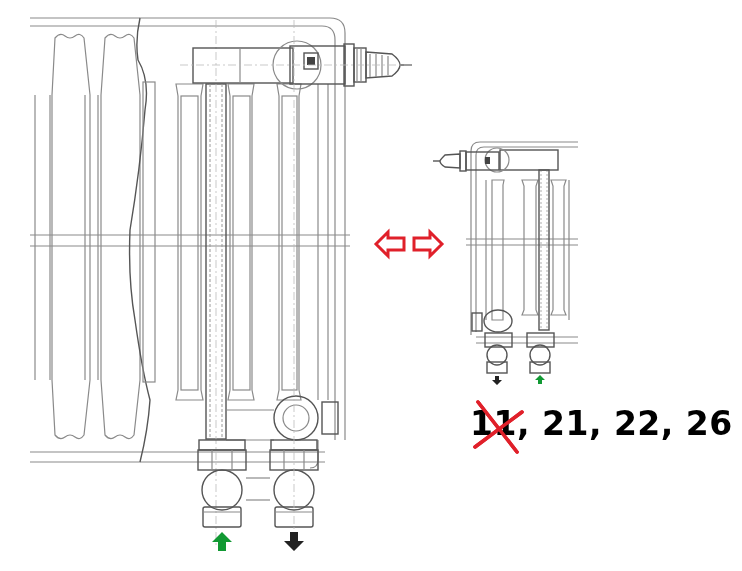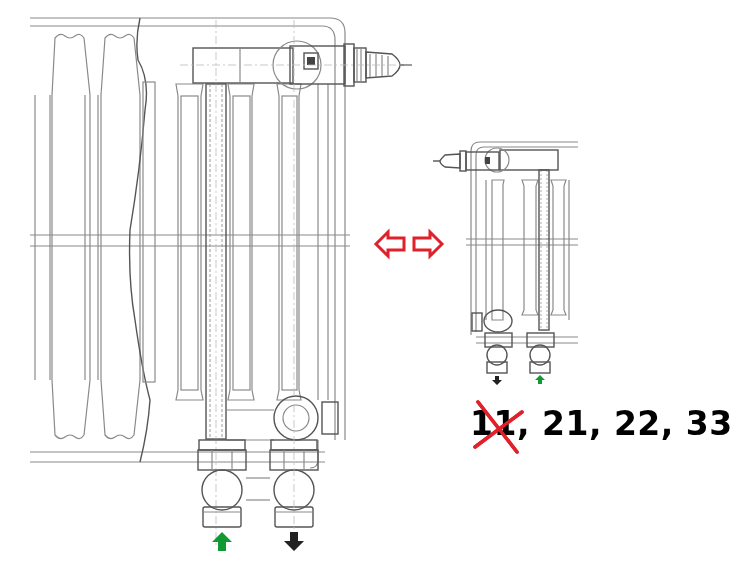--- a/index.html
+++ b/index.html
@@ -153,18 +153,18 @@
     <path d="M495 376 L499 376 L499 380 L502 380 L497 385 L492 380 L495 380 Z" fill="#222"></path>
     <path d="M540 375 L545 380 L542 380 L542 384 L538 384 L538 380 L535 380 Z" fill="#119933"></path>
   </g>
 
   <g>
     <line x1="478" y1="402" x2="517" y2="452" stroke="#e0202a" stroke-width="3.5" stroke-linecap="round"></line>
     <line x1="475" y1="447" x2="522" y2="412" stroke="#e0202a" stroke-width="3.5" stroke-linecap="round"></line>
   </g>
 </svg>
 
-<div class="label"><span>11</span><span>, 21, 22, 33</span></div>
+<div class="label"><span>11</span><span>, 21, 22, 26</span></div>
 
 <svg width="742" height="571" viewBox="0 0 742 571" style="pointer-events:none">
   <line x1="478" y1="402" x2="517" y2="452" stroke="#e0202a" stroke-width="3.5" stroke-linecap="round"></line>
   <line x1="475" y1="447" x2="522" y2="412" stroke="#e0202a" stroke-width="3.5" stroke-linecap="round"></line>
 </svg>
 
 </body></html>

